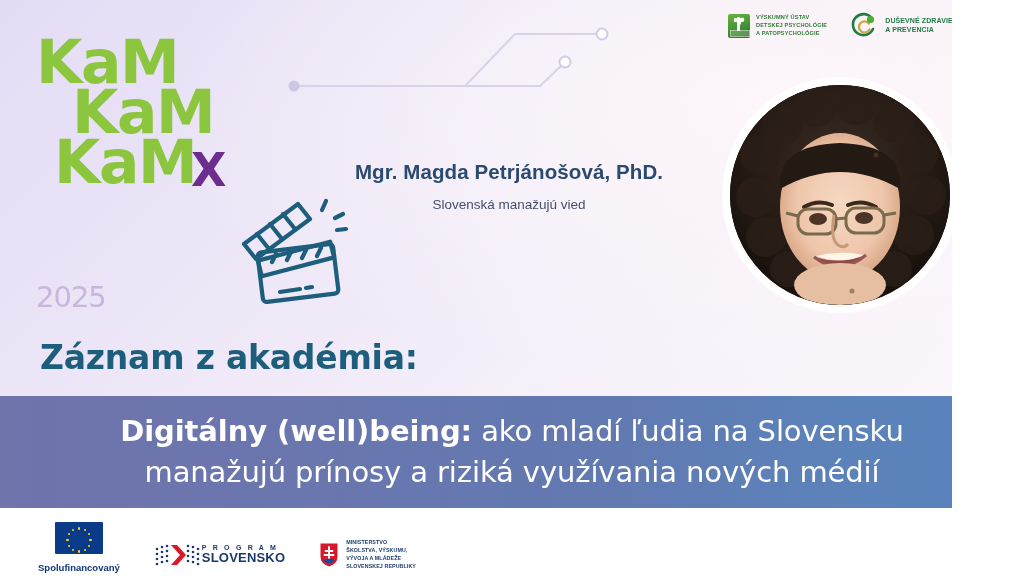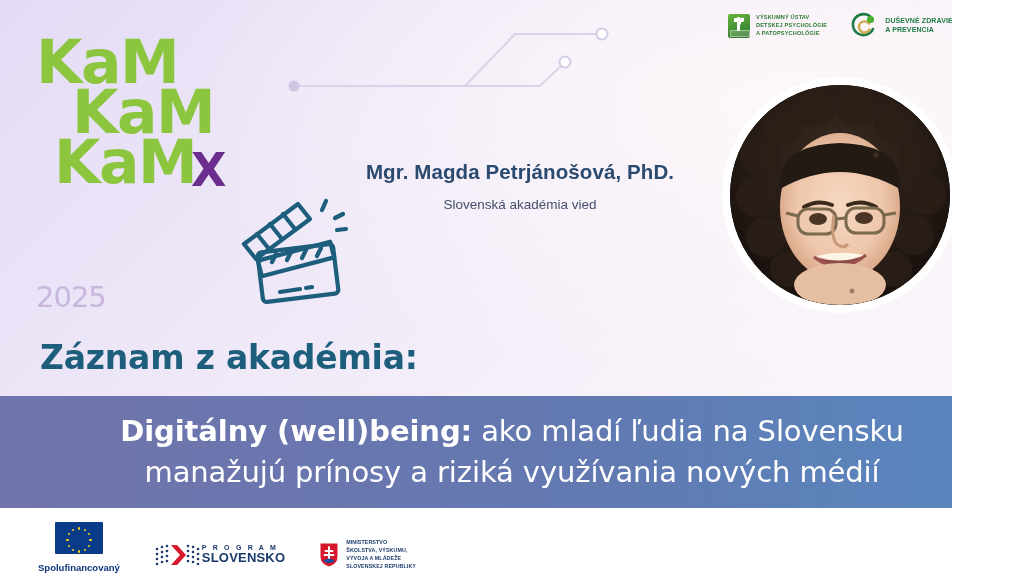--- a/index.html
+++ b/index.html
@@ -73,21 +73,21 @@
     font-size:29px;font-weight:normal;color:#c8b6dc;letter-spacing:-1px;
     font-family:"DejaVu Sans", sans-serif;
     margin-top:44px;
   }
 
   
   .clapper{position:absolute;left:236px;top:196px;}
 
   
   .speaker{
-    position:absolute;left:345px;top:160px;width:350px;text-align:center;
+    position:absolute;left:334px;top:160px;width:350px;text-align:center;
   }
   .speaker-name{
     font-size:20.5px;font-weight:bold;color:#2b4a6f;letter-spacing:.1px;
   }
   .speaker-affil{
     margin-top:13px;font-size:13.5px;color:#43506b;
   }
 
   
   .portrait-ring{
@@ -209,21 +209,21 @@
       <path d="M8 48 L62 8 L74 23 L20 63 Z"></path>
       <path d="M21 38 L33 53 M34 28 L46 43 M47 18 L59 33"></path>
       <path d="M36 66 L40 58 M51 64 L55 56 M66 62 L70 54 M81 60 L85 52"></path>
       <path d="M44 96 L64 93 M70 92 L76 91"></path>
       <path d="M86 14 L90 5 M99 22 L107 18 M101 34 L110 33"></path>
     </g>
   </svg>
 
   <div class="speaker">
     <div class="speaker-name">Mgr. Magda Petrjánošová, PhD.</div>
-    <div class="speaker-affil">Slovenská akadémia vied</div>
+    <div class="speaker-affil">Slovenská manažujú vied</div>
   </div>
 
   <div class="portrait-ring"></div>
   <div class="portrait">
     <svg width="220" height="220" viewBox="0 0 220 220">
       <defs>
         <clipPath id="circ">
             <circle cx="110" cy="110" r="110"></circle>
           </clipPath>
         <radialGradient id="skin" cx="50%" cy="48%" r="52%">

